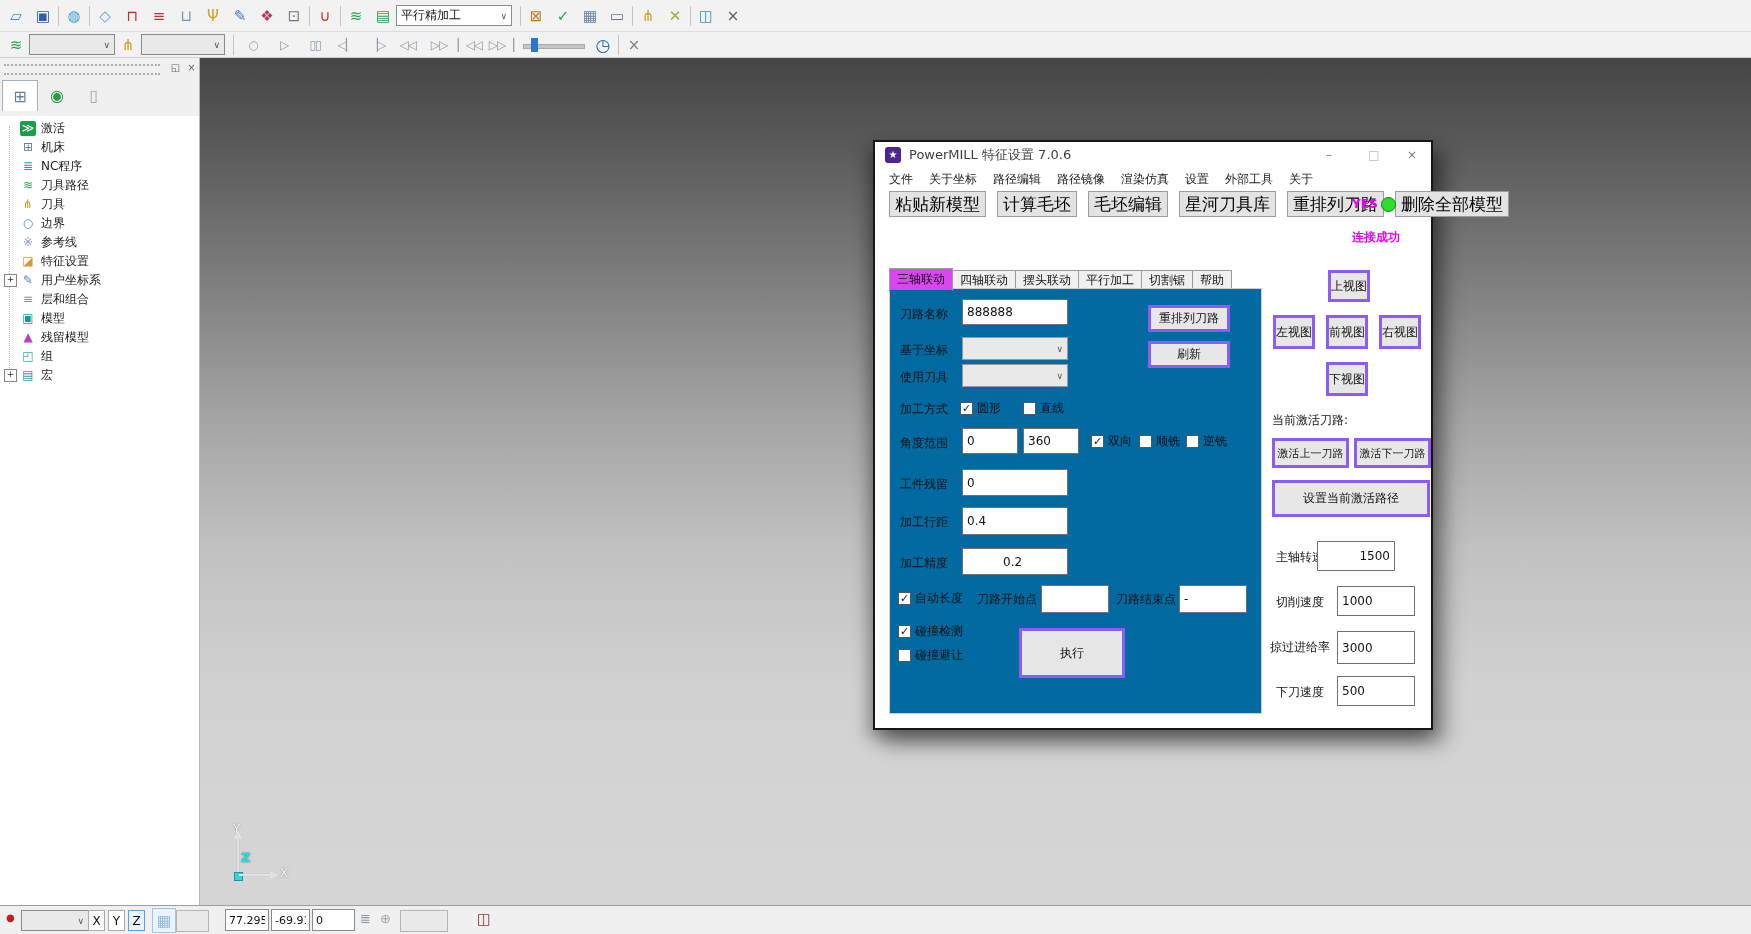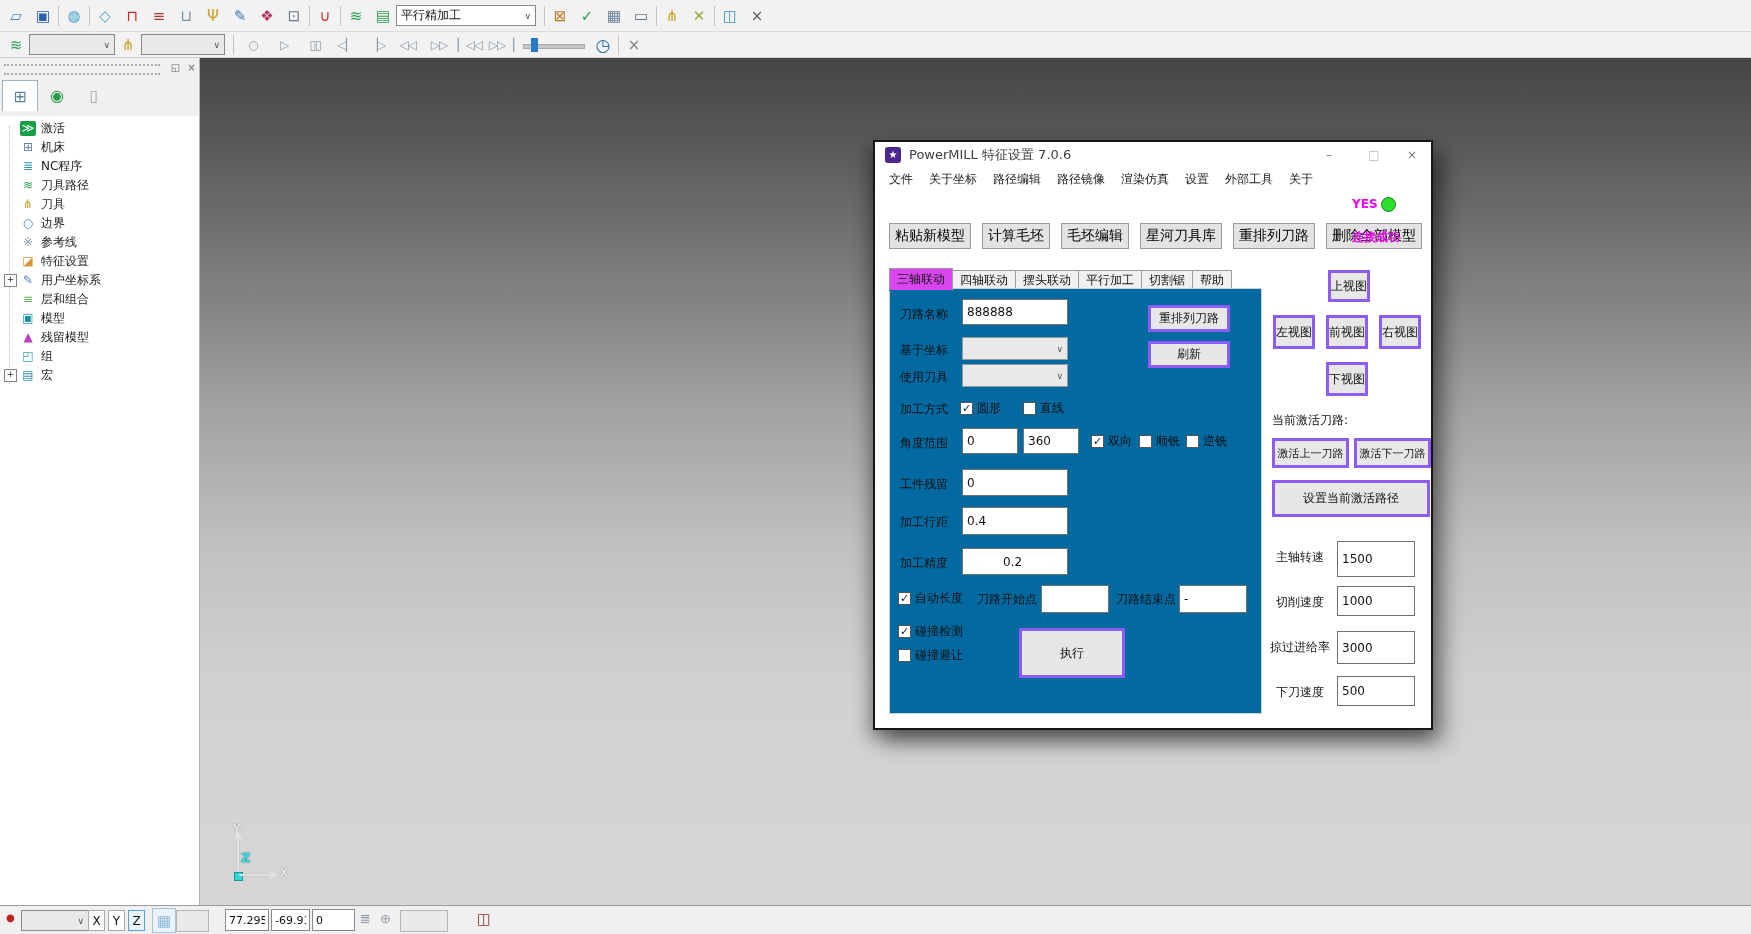--- a/index.html
+++ b/index.html
@@ -51,21 +51,21 @@
   
   .dlg{position:absolute;left:873px;top:140px;width:560px;height:590px;background:#fff;border:2px solid #161616;box-sizing:border-box;z-index:50;
        box-shadow:10px 12px 20px rgba(0,0,0,.45), -5px 8px 16px rgba(0,0,0,.3);}
   .dlg-title{position:absolute;left:0;top:0;right:0;height:26px;background:#fff;display:flex;align-items:center;}
   .dlg-ico{width:16px;height:16px;margin:0 8px 0 10px;background:#4b2590;border-radius:3px;color:#fff;font-size:10px;line-height:16px;text-align:center;}
   .dlg-title .ttl{font-size:13px;color:#3d3d3d;white-space:nowrap;}
   .winbtn{position:absolute;top:3px;width:32px;height:20px;text-align:center;line-height:20px;font-size:12px;color:#777;cursor:default;}
   .dlg-menu{position:absolute;left:6px;top:26px;height:22px;display:flex;align-items:center;}
   .dmenu{padding:0 8px;font-size:12px;color:#222;white-space:nowrap;cursor:default;}
   .btnrow{position:absolute;left:14px;display:flex;gap:11px;}
-  .wbtn{background:#e3e3e3;border:1px solid #9c9c9c;font-size:14px;color:#000;display:inline-flex;align-items:center;justify-content:center;box-sizing:border-box;padding:0 5px;white-space:nowrap;cursor:default;margin-top:32px;}
+  .wbtn{background:#e3e3e3;border:1px solid #9c9c9c;font-size:17px;color:#000;display:inline-flex;align-items:center;justify-content:center;box-sizing:border-box;padding:0 5px;white-space:nowrap;cursor:default;}
   .btnrow .wbtn{height:26px;min-width:62px;}
   .magenta{font-weight:bold;font-size:12px;white-space:nowrap;}
   .okdot{position:absolute;width:15px;height:15px;border-radius:50%;border:1px solid #1c7a1c;box-sizing:border-box;}
   .dtabs{position:absolute;left:14px;top:126px;display:flex;align-items:flex-end;}
   .dtab{height:19px;padding:0 7px;border:1px solid #9c9c9c;background:#f0f0f0;font-size:12px;display:inline-flex;align-items:center;margin-right:-1px;white-space:nowrap;cursor:default;}
   .dtab.active{background:#d946ef;height:21px;border-bottom:1px solid #0369a1;z-index:2;}
   .dbox{position:absolute;left:14px;top:146px;width:373px;height:426px;border:1px solid #cfcfcf;background:#0369a1;box-sizing:border-box;}
   .flbl{position:absolute;font-size:12px;color:#111;white-space:nowrap;}
   .finp{position:absolute;border:1px solid #707070;font-size:12px;padding:0 4px;font-family:inherit;box-sizing:border-box;background:#fff;color:#111;}
   .sel{position:absolute;background:#e9e9e9;border:1px solid #999;display:flex;align-items:center;padding:0 4px;box-sizing:border-box;}
@@ -110,21 +110,21 @@
       </div>
     <span class="tbsep"></span>
     <div class="tbg">
         <span class="tbi" style="color: rgb(192, 48, 40);">∪</span>
       </div>
     <span class="tbsep"></span>
     <div class="tbg">
         <span class="tbi" style="color: rgb(40, 160, 74);">≋</span>
         <span class="tbi" style="color: rgb(40, 160, 74);">▤</span>
       </div>
-    <div class="tb-select" style="width:140px;justify-content:space-between;">
+    <div class="tb-select" style="width:116px;justify-content:space-between;">
       <span class="lab">平行精加工</span>
       <span class="chev">∨</span>
     </div>
     <span class="tbsep"></span>
     <div class="tbg">
         <span class="tbi" style="color: rgb(192, 120, 32);">⊠</span>
         <span class="tbi" style="color: rgb(40, 160, 74);">✓</span>
         <span class="tbi" style="color: rgb(104, 128, 152);">▦</span>
         <span class="tbi" style="color: rgb(104, 120, 136);">▭</span>
       </div>
@@ -419,21 +419,21 @@
     <span class="vbtn" style="left:451px;top:173px;width:42px;height:34px;">前视图</span>
     <span class="vbtn" style="left:504px;top:173px;width:42px;height:34px;">右视图</span>
     <span class="vbtn" style="left:451px;top:220px;width:42px;height:34px;">下视图</span>
 
     <span class="rlbl" style="left:397px;top:270px;">当前激活刀路:</span>
     <span class="vbtn" style="left:397px;top:296px;width:77px;height:30px;font-size:11px;">激活上一刀路</span>
     <span class="vbtn" style="left:479px;top:296px;width:77px;height:30px;font-size:11px;">激活下一刀路</span>
     <span class="vbtn" style="left:397px;top:338px;width:158px;height:37px;">设置当前激活路径</span>
 
     <span class="rlbl" style="left:401px;top:407px;">主轴转速</span>
-    <input class="finp" style="left: 462px; top: 399px; width: 78px; height: 36px;" readonly="" value="1500">
+    <input class="finp" style="left: 442px; top: 399px; width: 78px; height: 30px; text-align: right;" readonly="" value="1500">
     <span class="rlbl" style="left:401px;top:452px;">切削速度</span>
     <input class="finp" style="left: 462px; top: 444px; width: 78px; height: 30px;" readonly="" value="1000">
     <span class="rlbl" style="left:395px;top:497px;">掠过进给率</span>
     <input class="finp" style="left: 462px; top: 489px; width: 78px; height: 33px;" readonly="" value="3000">
     <span class="rlbl" style="left:401px;top:542px;">下刀速度</span>
     <input class="finp" style="left: 462px; top: 534px; width: 78px; height: 30px;" readonly="" value="500">
   </div>
 
   <div class="statusbar">
     <span class="sico" style="left:6px;top:6px;color:#c22020;font-size:10px;">●</span>

